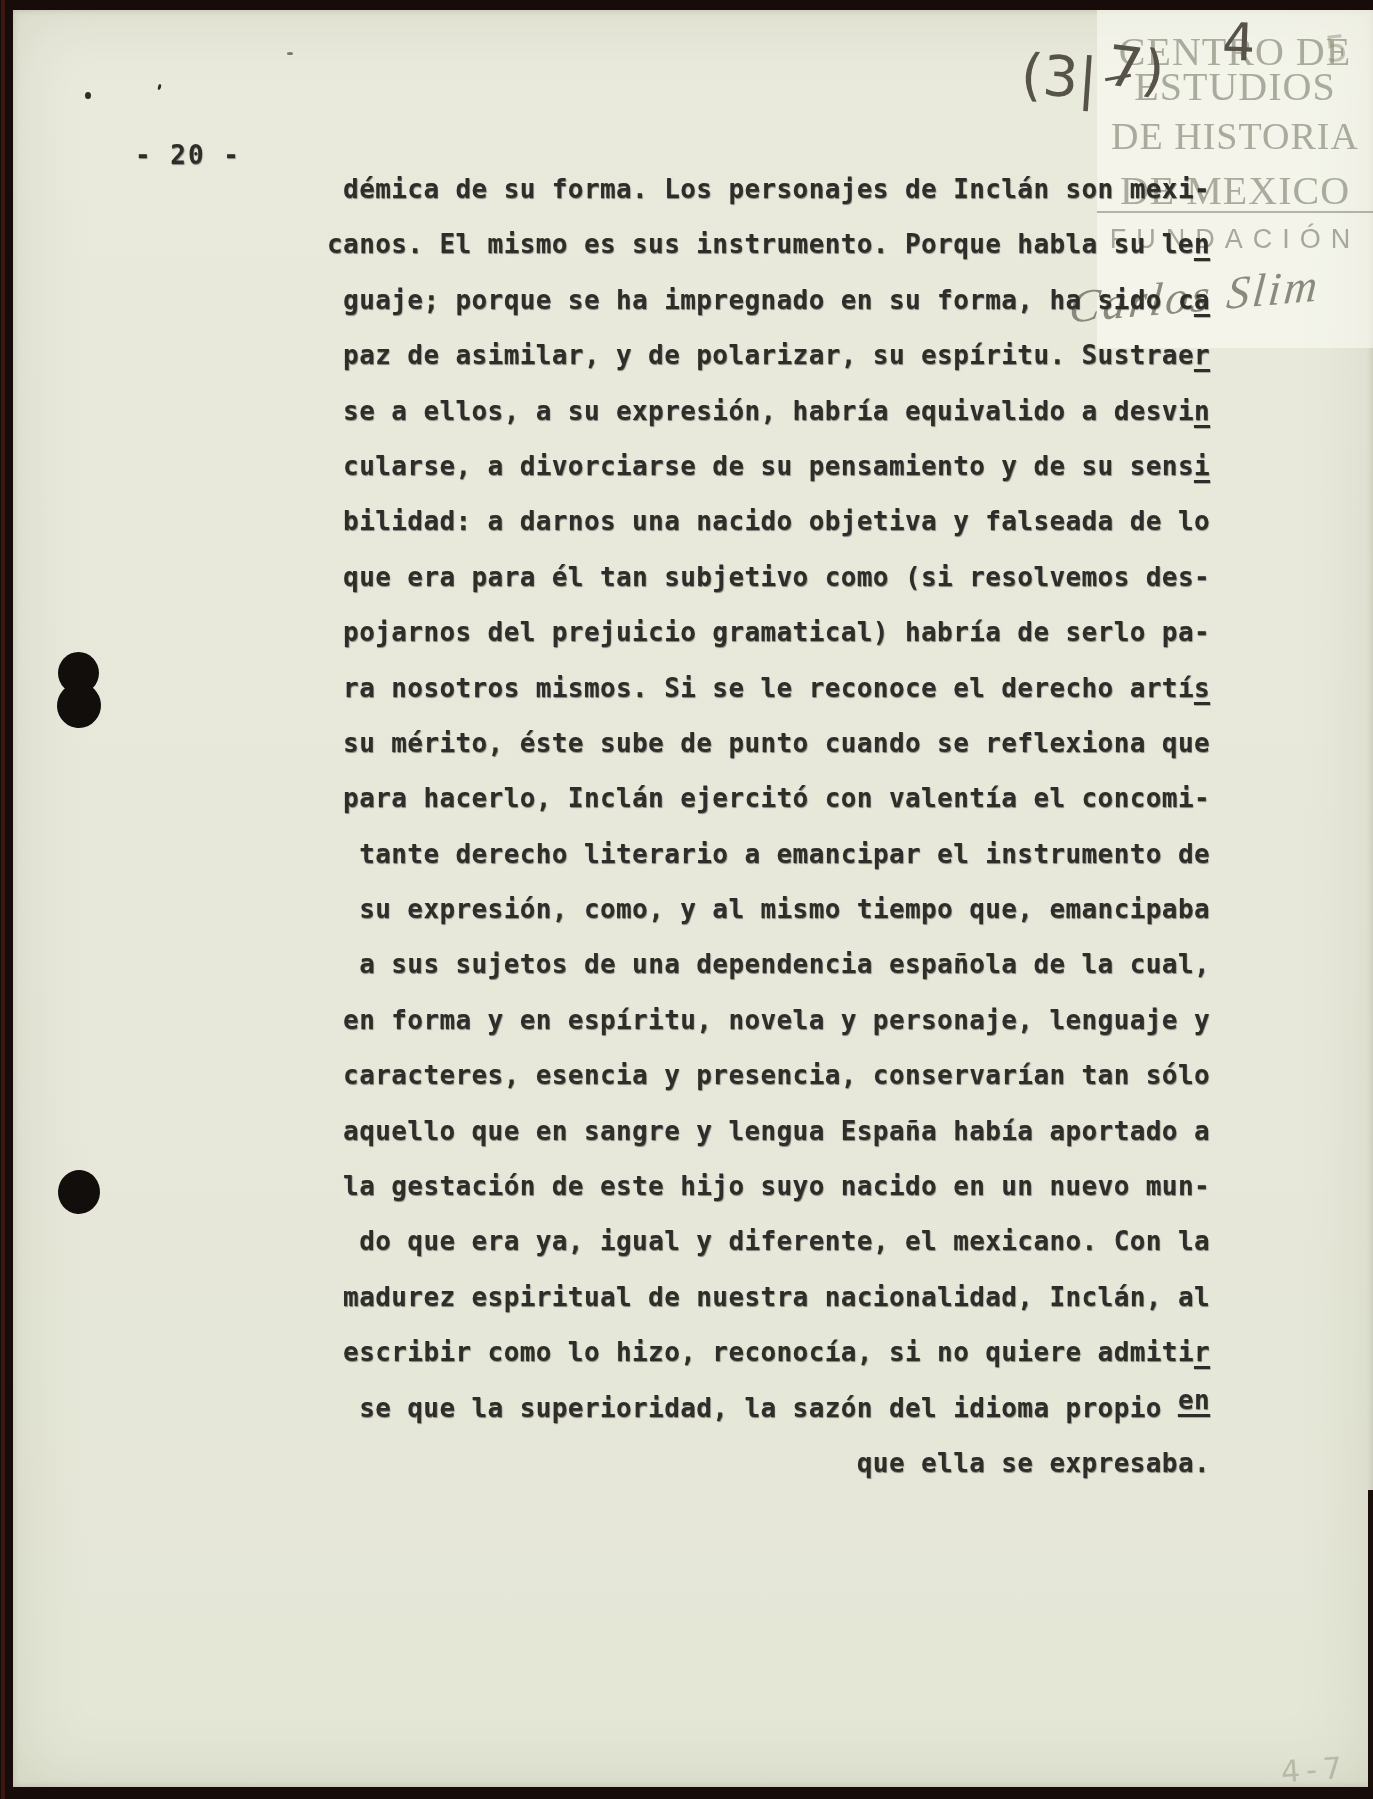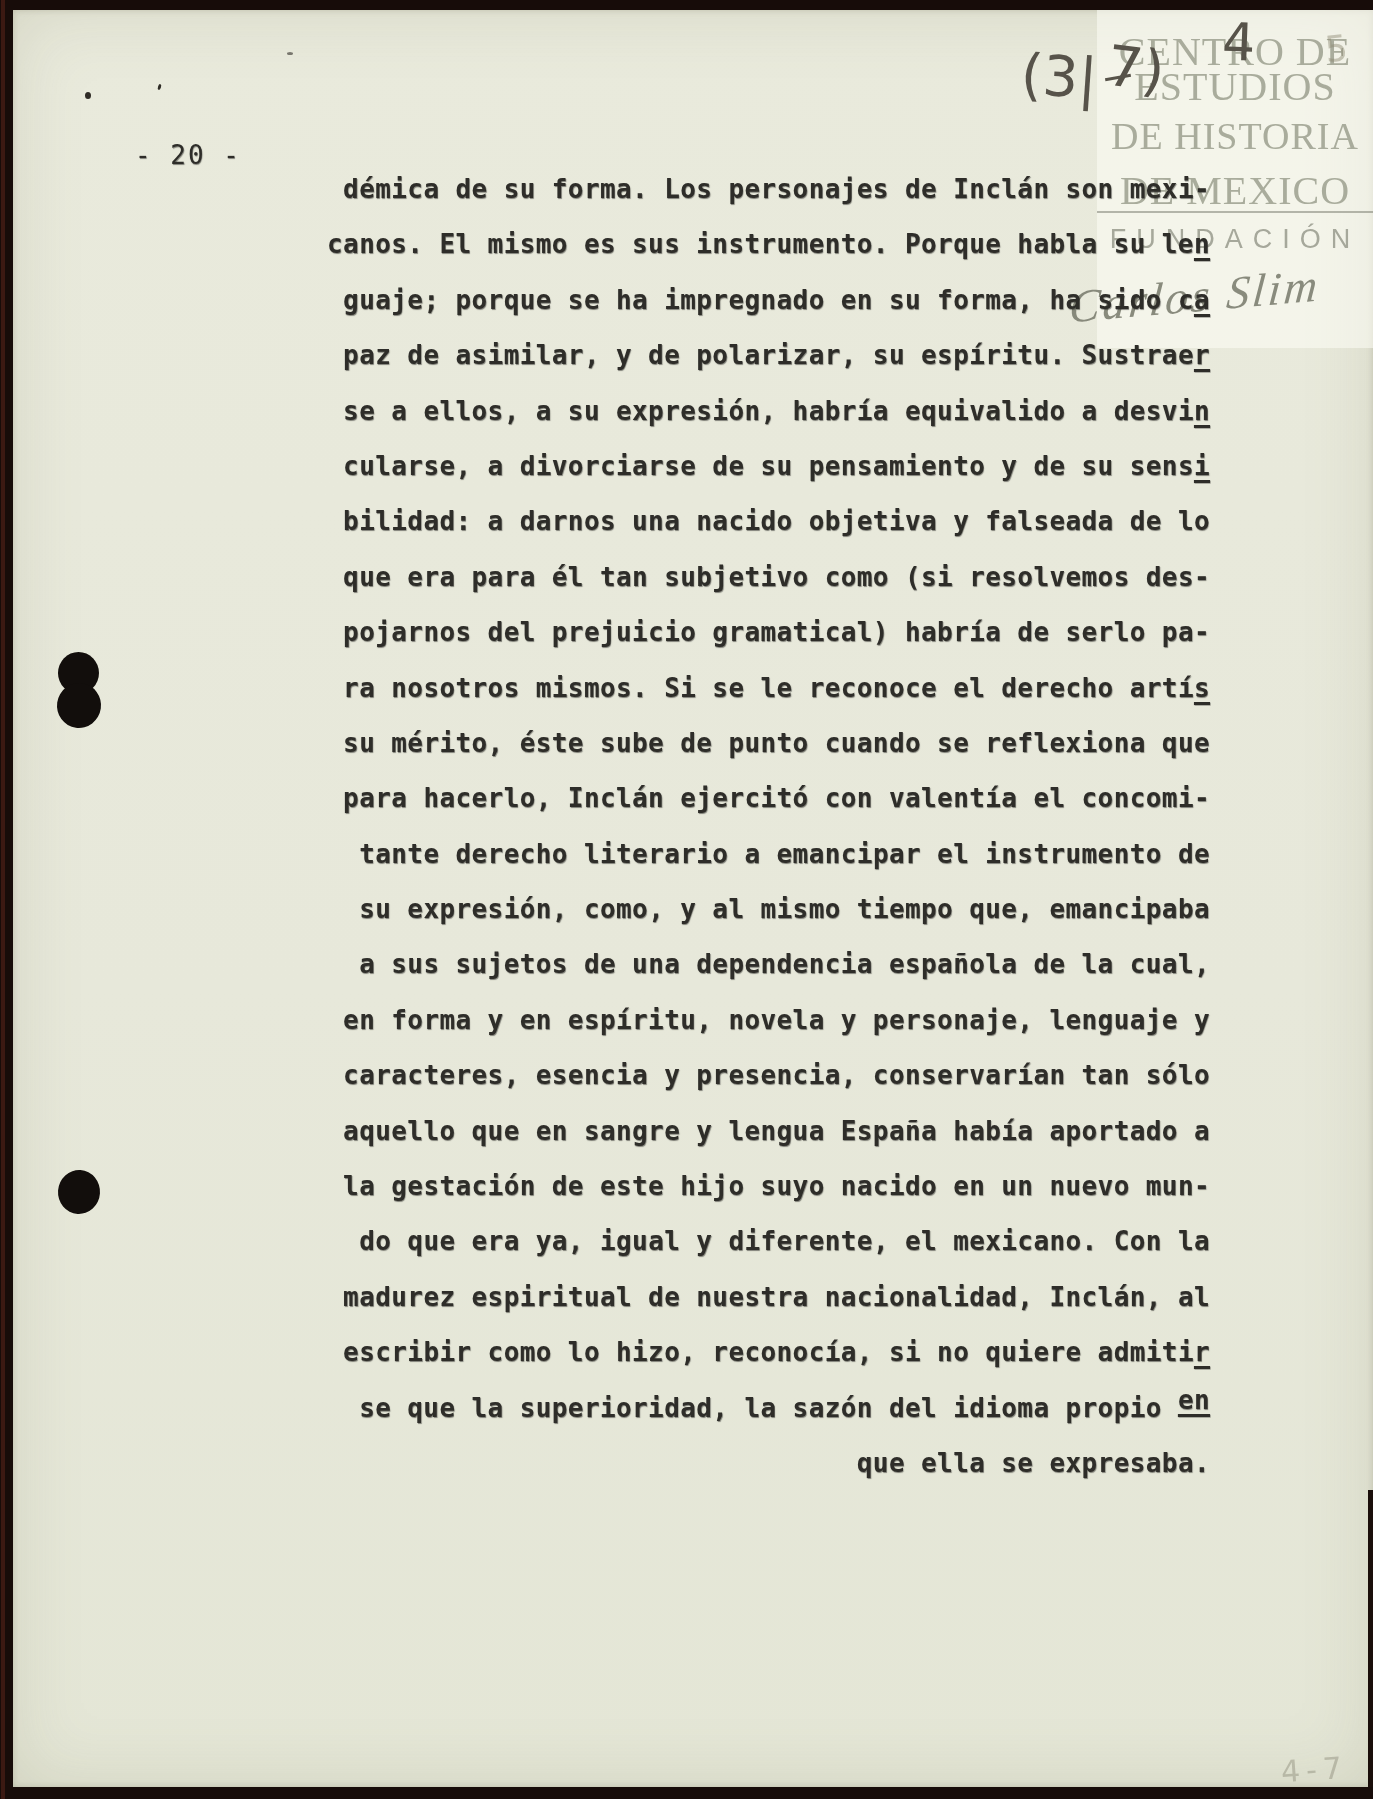--- a/index.html
+++ b/index.html
@@ -22,21 +22,21 @@
     position:absolute;left:297px;top:152px;width:900px;
     color:#2e2d29;font-size:26px;font-weight:bold;letter-spacing:.4px;
     text-shadow:0.6px 0.6px 0.9px rgba(46,45,41,.55);
     text-align:right;
   }
   .tline{height:55.4px;line-height:55.4px;white-space:pre;}
   .tline.indent{padding-left:63px;}
   .und{text-decoration:underline;text-decoration-thickness:2.5px;text-underline-offset:5px;}
   .und.raised{position:relative;top:-8px;}
   .pagenum{
-    position:absolute;left:122px;top:130px;color:#2e2d29;font-size:26px;font-weight:normal;
+    position:absolute;left:122px;top:130px;color:#2e2d29;font-size:26px;font-weight:bold;
     letter-spacing:2px;text-shadow:0.6px 0.6px 0.9px rgba(46,45,41,.55);white-space:pre;
   }
 
   
   .wm-box{
     position:absolute;left:1084px;top:0;width:276px;height:338px;
     background:rgba(253,253,246,.55);
   }
   .wm-line{
     position:absolute;left:0;width:100%;text-align:center;

